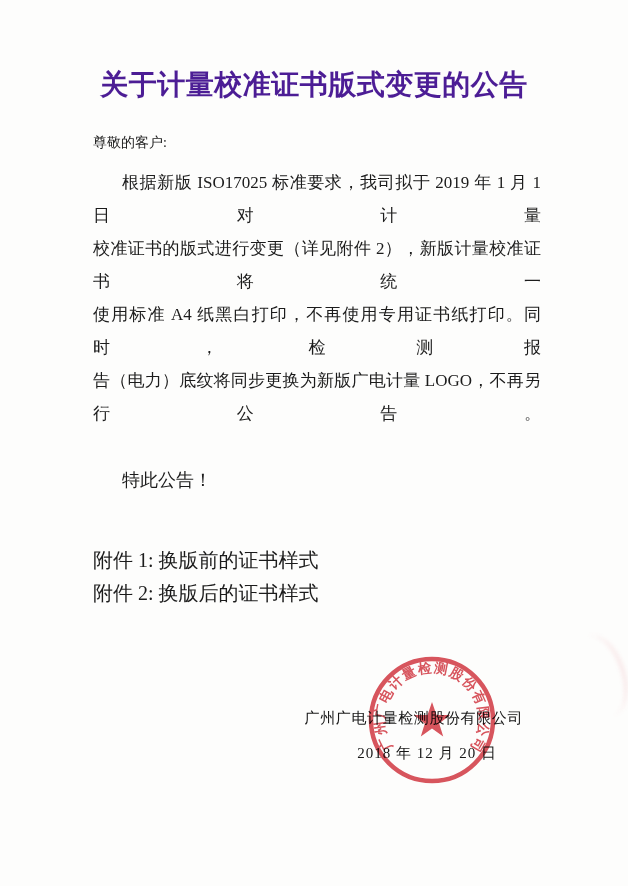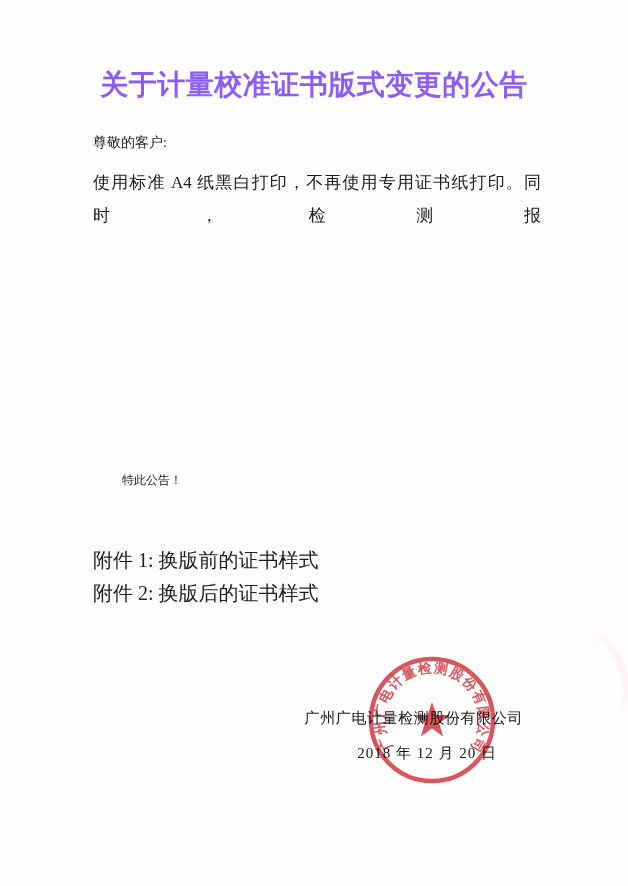--- a/index.html
+++ b/index.html
@@ -15,21 +15,21 @@
   .doc-title {
     position: absolute;
     top: 66px;
     left: 0;
     width: 100%;
     text-align: center;
     font-family: Liberation Mono, monospace;
     font-weight: bold;
     font-size: 28px;
     letter-spacing: 0.5px;
-    color: #8b5cf6;
+    color: #4c1d95;
   }
   .salutation {
     position: absolute;
     top: 134px;
     left: 93px;
     font-size: 14px;
   }
   .para {
     position: absolute;
     left: 93px;
@@ -39,21 +39,21 @@
   }
   .para .line { width: 100%; }
   .line.fill { text-align: justify; text-align-last: justify; }
   .line.indent { text-indent: 29px; }
   #para1 { top: 166px; }
   #para2 { top: 298px; }
   .closing {
     position: absolute;
     top: 464px;
     left: 122px;
-    font-size: 12px;
+    font-size: 18px;
     line-height: 33px;
   }
   .attachments {
     position: absolute;
     top: 544px;
     left: 93px;
     font-size: 20px;
     line-height: 33px;
   }
   .sig-company {
@@ -103,21 +103,24 @@
 </head>
 <body>
 
 <div class="page">
 
   <div class="doc-title">关于计量校准证书版式变更的公告</div>
 
   <div class="salutation">尊敬的客户:</div>
 
   <div class="para" id="para1">
+    <div class="line fill indent">根据新版 ISO17025 标准要求，我司拟于 2019 年 1 月 1 日对计量</div>
+    <div class="line fill">校准证书的版式进行变更（详见附件 2），新版计量校准证书将统一</div>
     <div class="line fill">使用标准 A4 纸黑白打印，不再使用专用证书纸打印。同时，检测报</div>
+    <div class="line fill">告（电力）底纹将同步更换为新版广电计量 LOGO，不再另行公告。</div>
   </div>
 
 
   <div class="closing">特此公告！</div>
 
   <div class="attachments">
     <div class="line">附件 1: 换版前的证书样式</div>
     <div class="line">附件 2: 换版后的证书样式</div>
   </div>
 

